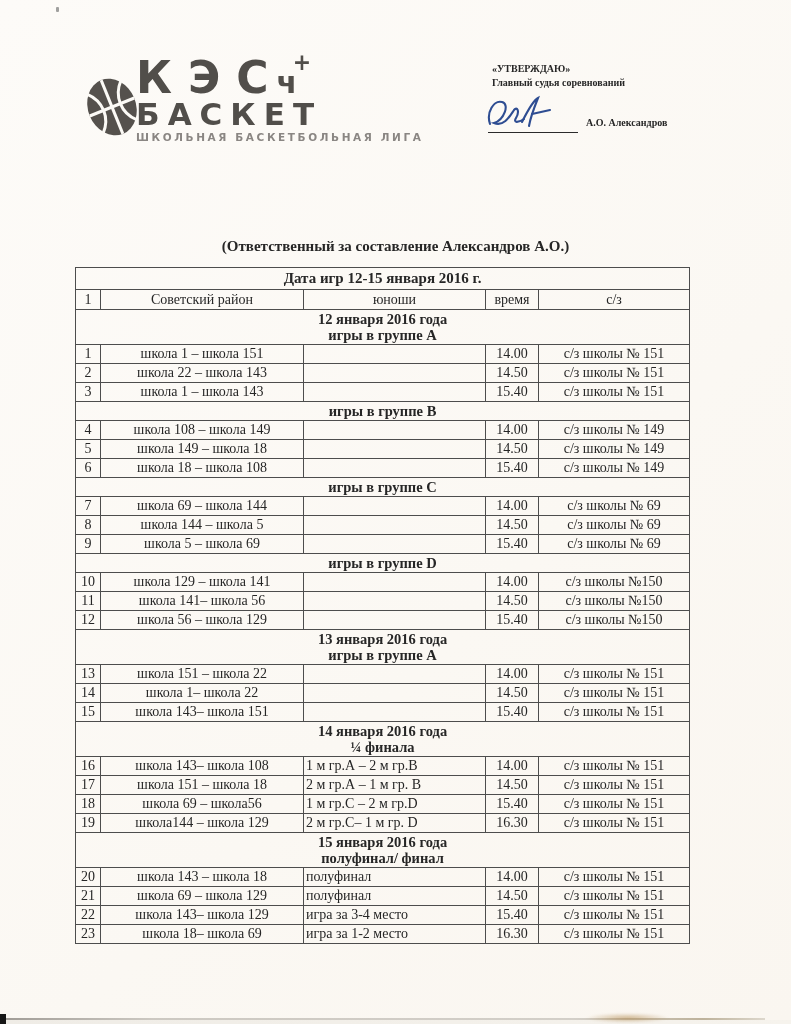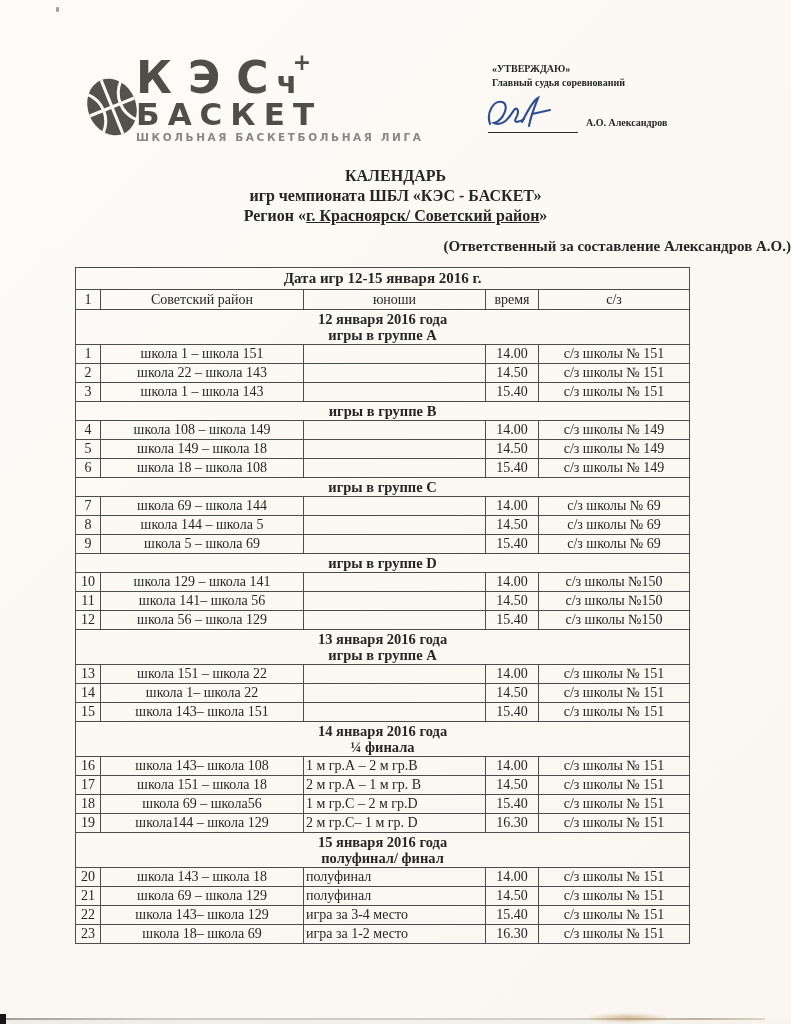--- a/index.html
+++ b/index.html
@@ -26,21 +26,21 @@
   
   .approval { position:absolute; left:492px; top:62px; font-weight:bold; font-size:10px; line-height:1.4; }
   .sig-row { position:relative; height:46px; margin-top:6px; }
   .sig-svg { position:absolute; left:-8px; top:-4px; width:100px; height:44px; }
   .sig-line { position:absolute; left:-4px; top:36px; width:90px; border-bottom:1.5px solid #2b2b2b; }
   .signer { position:absolute; left:94px; top:20px; white-space:nowrap; }
 
   
   .title-block { position:absolute; left:0; right:0; top:166px; text-align:center; font-weight:bold; font-size:16px; line-height:20px; }
   .region-underline { text-decoration:underline; }
-  .responsible { position:absolute; left:0; right:0; top:238px; text-align:right; font-weight:bold; font-size:15px; }
+  .responsible { position:absolute; left:0; right:0; top:238px; text-align:center; font-weight:bold; font-size:15px; }
 
   
   table.schedule { position:absolute; left:75px; top:267px; width:614px; border-collapse:collapse; table-layout:fixed; font-size:14px; }
   table.schedule td { border:1px solid #4d4d4d; padding:0 2px; height:19px; vertical-align:middle; overflow:hidden; white-space:nowrap; }
   tr.caption-row td { text-align:center; font-weight:bold; font-size:15px; height:22px; }
   tr.colhdr-row td { text-align:center; height:20px; }
   tr.section-row td { text-align:center; font-weight:bold; font-size:14.5px; line-height:16px; padding:1px 2px; }
   td.c-num { text-align:center; }
   td.c-teams { text-align:center; padding-left:5px; }
   td.c-note { text-align:left; }
@@ -87,25 +87,20 @@
           <path d="M6 32 C2 20 10 8 18 10 C26 12 20 28 10 31 C20 35 26 24 30 18 C33 14 36 19 32 26 C29 31 34 31 40 27"></path>
           <path d="M38 30 C44 18 50 8 54 6 C50 16 46 28 45 34"></path>
           <path d="M48 22 L66 18"></path>
         </g>
       </svg>
       <div class="sig-line"></div>
       <div class="signer">А.О. Александров</div>
     </div>
   </div>
 
-  <div class="title-block">
-    <div>КАЛЕНДАРЬ</div>
-    <div>игр чемпионата ШБЛ «КЭС - БАСКЕТ»</div>
-    <div><span>Регион «</span><span class="region-underline">г. Красноярск/ Советский район</span><span>»</span></div>
-  </div>
   <div class="responsible">(Ответственный за составление Александров А.О.)</div>
 
   <table class="schedule">
     <colgroup>
       <col style="width:25px">
         <col style="width:203px">
         <col style="width:182px">
         <col style="width:53px">
         <col style="width:151px">
     </colgroup>

